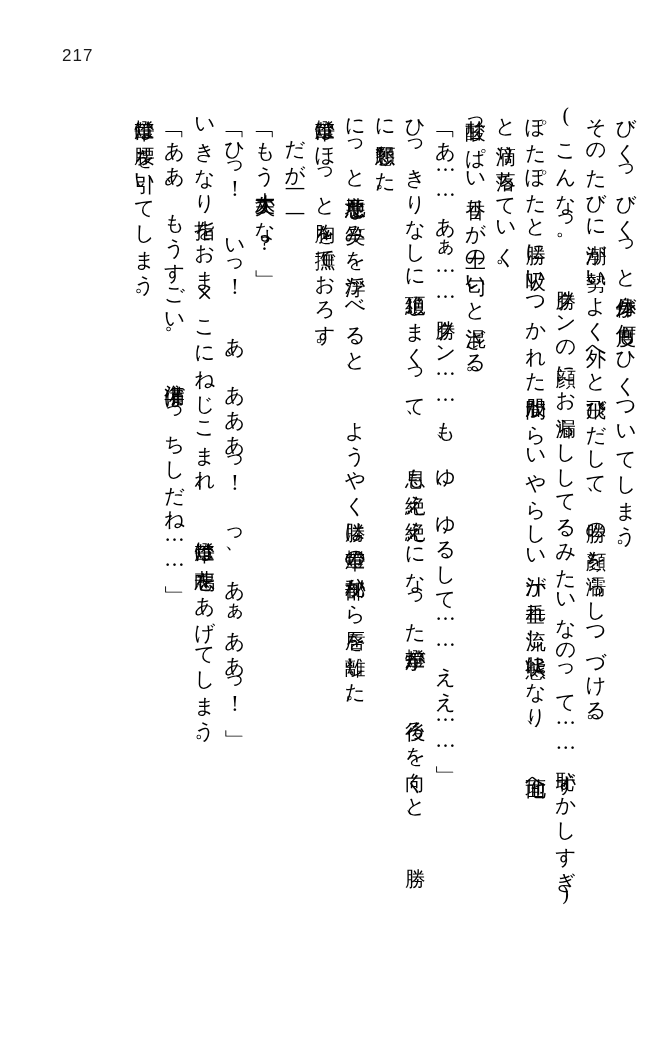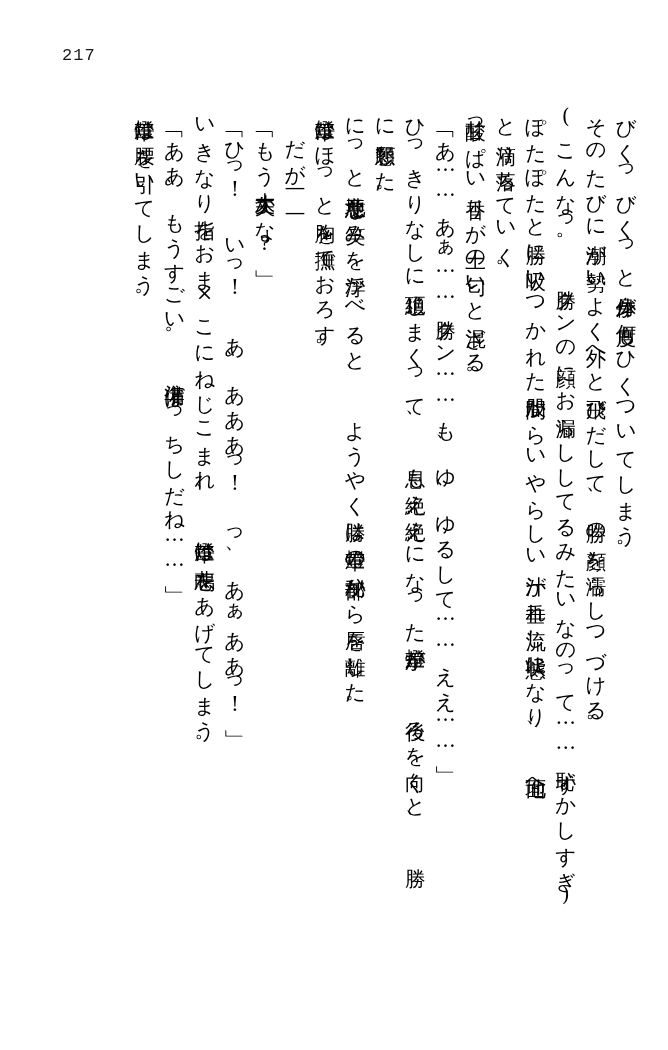--- a/index.html
+++ b/index.html
@@ -20,21 +20,21 @@
     height: 1050px;
     background: #ffffff;
   }
   .page-number {
     position: absolute;
     top: 46px;
     left: 62px;
     font-size: 17px;
     letter-spacing: 1px;
     color: #1a1a1a;
-    font-family: Liberation Mono, monospace;
+    font-family: Liberation Sans, sans-serif;
   }
   .text-body {
     position: absolute;
     top: 104px;
     left: 36px;
     width: 600px;
     height: 890px;
     display: flex;
     flex-direction: row-reverse;
     align-items: flex-start;

